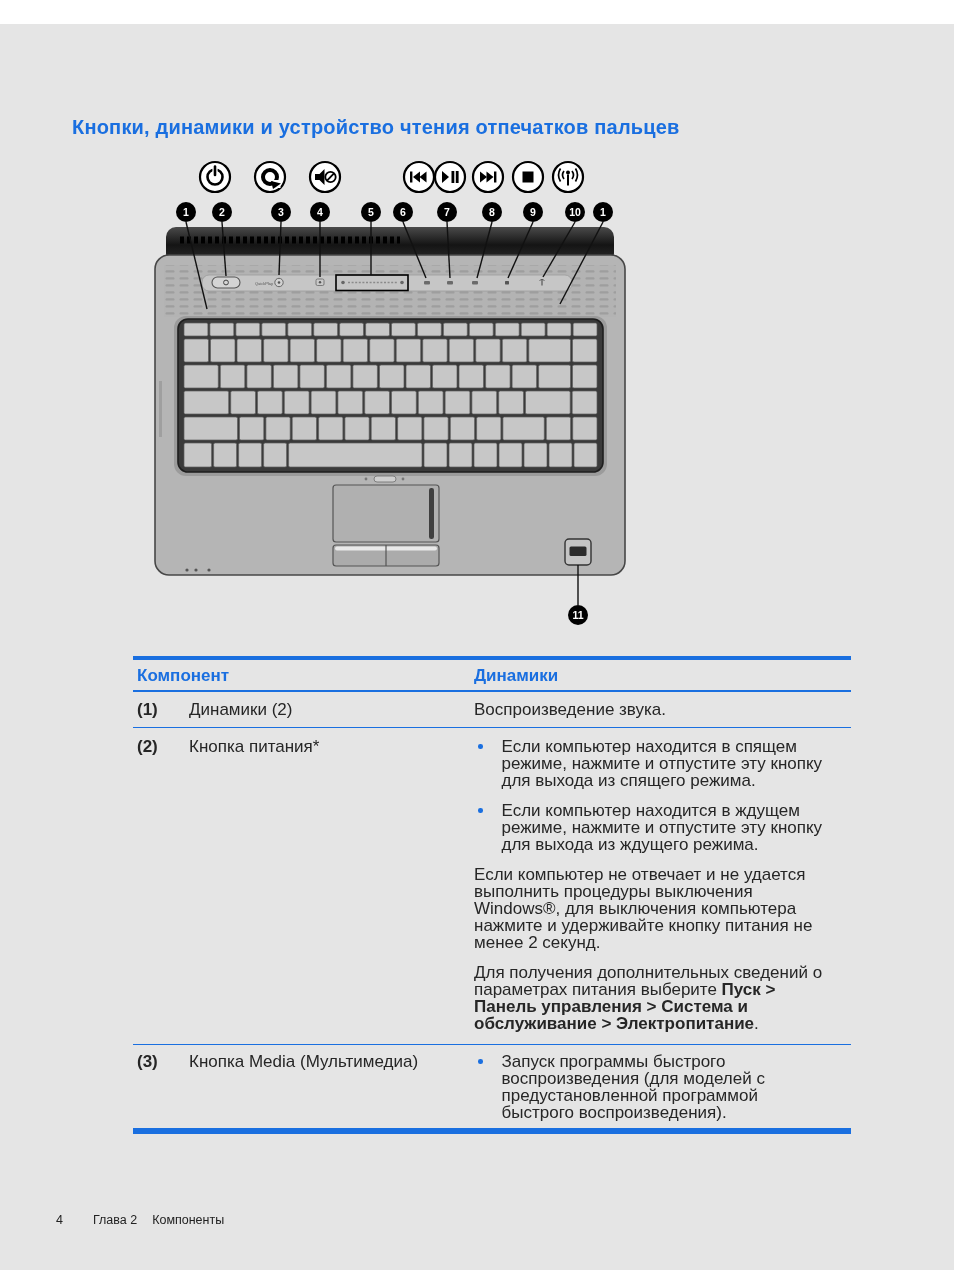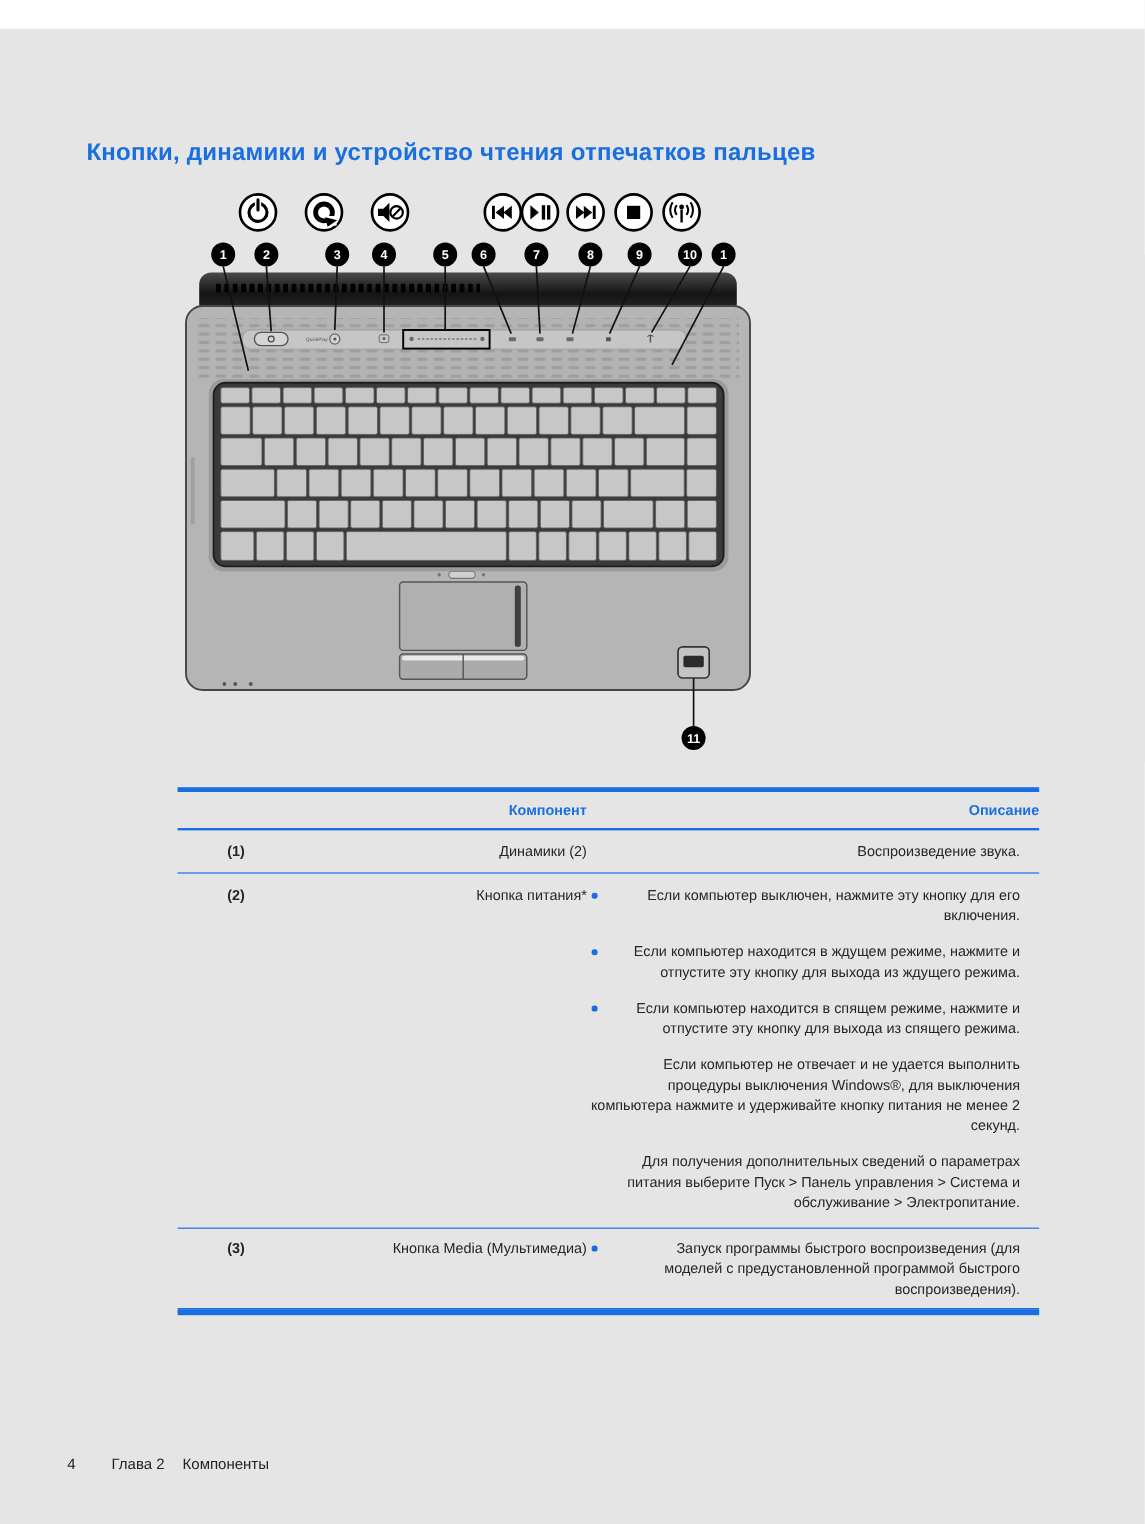--- a/index.html
+++ b/index.html
@@ -12,36 +12,36 @@
 
   .fig-wrap{position:absolute;left:150px;top:125px;width:480px;height:490px;}
   svg{display:block;}
   .oring{fill:#fff;stroke:#000;stroke-width:2.2;}
   .key{fill:#c7c7c7;stroke:#5e5e5e;stroke-width:.7;}
   .lead{stroke:#111;stroke-width:1.4;fill:none;}
   .badge-t{fill:#fff;font-size:10.5px;font-weight:bold;text-anchor:middle;
            font-family:"Liberation Sans",sans-serif;}
   .qp-label{font-size:4px;fill:#555;font-family:"Liberation Sans",sans-serif;}
 
-  .ctable{position:absolute;left:148px;top:632px;width:718px;font-size:12px;
-          line-height:17px;color:#262626;text-align:right;}
+  .ctable{position:absolute;left:133px;top:632px;width:718px;font-size:17px;
+          line-height:17px;color:#262626;}
   .tbar{height:4px;background:var(--accent);}
   .tbar-b{height:5px;background:var(--accent);}
   .trow{display:grid;grid-template-columns:341px 1fr;border-bottom:1px solid var(--accent);}
   .thead{color:var(--accent);font-weight:bold;padding:7px 0 6px;border-bottom:2px solid var(--accent);}
   .pad-r{padding:9px 0 9px;}
   .cell-comp{display:grid;grid-template-columns:52px 1fr;padding-left:4px;align-content:start;}
   .num{font-weight:bold;}
   .cell-desc{padding-right:16px;}
   .cell-desc p{margin:13px 0 0 0;}
   .bullet{display:flex;margin:0 0 13px 0;}
   .bullet:last-of-type{margin-bottom:0;}
   .dot{flex:0 0 auto;width:4.5px;height:4.5px;border-radius:50%;
        background:var(--accent);margin:6px 19px 0 4px;}
-  .b{font-weight:normal;}
+  .b{font-weight:bold;}
   .hdr-pad{padding-left:4px;}
 
   .footer{position:absolute;left:56px;top:1189px;font-size:12.5px;color:#222;}
   .footer .fc{margin-left:30px;}
   .footer .fs{margin-left:15px;}
 </style>
 </head>
 <body>
 
 <div class="page">
@@ -328,49 +328,45 @@
           </g>
       </g>
     </svg>
   </div>
 
   <div class="ctable">
     <div class="tbar"></div>
 
     <div class="trow thead">
       <div class="hdr-pad">Компонент</div>
-      <div>Описание</div>
+      <div>Динамики</div>
     </div>
 
     <div class="trow pad-r">
       <div class="cell-comp">
         <span class="num">(1)</span>
         <span>Динамики (2)</span>
       </div>
       <div class="cell-desc">Воспроизведение звука.</div>
     </div>
 
     <div class="trow" style="padding:10px 0 12px;">
       <div class="cell-comp">
         <span class="num">(2)</span>
         <span>Кнопка питания*</span>
       </div>
       <div class="cell-desc">
         <div class="bullet">
             <span class="dot"></span>
-            <span>Если компьютер выключен, нажмите эту кнопку для его включения.</span>
+            <span>Если компьютер находится в спящем режиме, нажмите и отпустите эту кнопку для выхода из спящего режима.</span>
           </div>
         <div class="bullet">
             <span class="dot"></span>
             <span>Если компьютер находится в ждущем режиме, нажмите и отпустите эту кнопку для выхода из ждущего режима.</span>
           </div>
-        <div class="bullet">
-            <span class="dot"></span>
-            <span>Если компьютер находится в спящем режиме, нажмите и отпустите эту кнопку для выхода из спящего режима.</span>
-          </div>
         <p>Если компьютер не отвечает и не удается выполнить процедуры выключения Windows®, для выключения компьютера нажмите и удерживайте кнопку питания не менее 2 секунд.</p>
         <p><span>Для получения дополнительных сведений о параметрах питания выберите </span><span class="b">Пуск &gt; Панель управления &gt; Система и обслуживание &gt; Электропитание</span><span>.</span></p>
       </div>
     </div>
 
     <div class="trow" style="padding:8px 0 7px;">
       <div class="cell-comp">
         <span class="num">(3)</span>
         <span>Кнопка Media (Мультимедиа)</span>
       </div>

